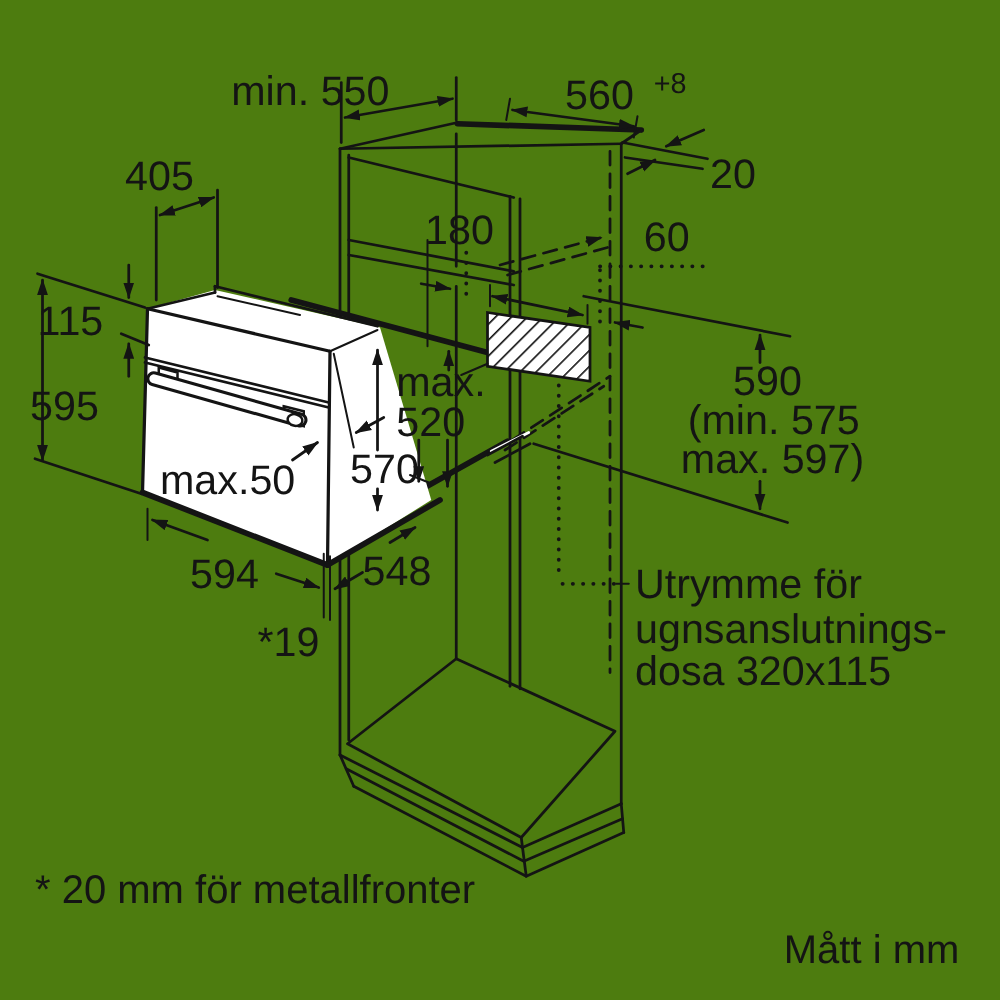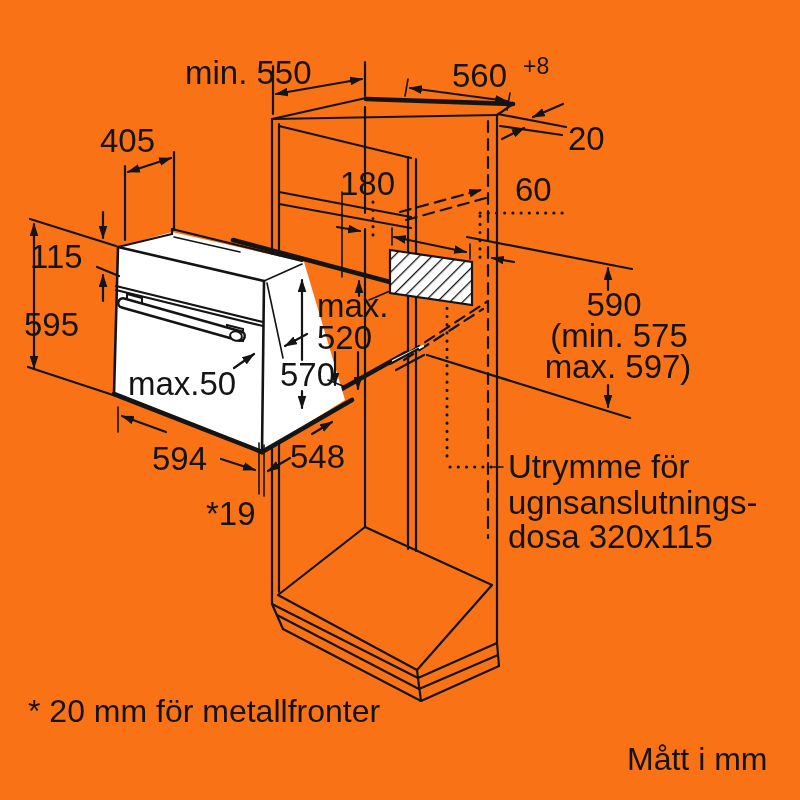--- a/index.html
+++ b/index.html
@@ -1,16 +1,16 @@
 <!DOCTYPE html>
 <html><head>
 <meta charset="utf-8">
 <style>
   html,body{margin:0;padding:0;background:#fff;}
-  .stage{width:800px;height:800px;background:#f97316;position:relative;overflow:hidden;}
+  .stage{width:800px;height:800px;background:#4d7c0f;position:relative;overflow:hidden;}
   svg{display:block;}
   .ln{stroke:#141414;stroke-width:2.2;fill:none;stroke-linecap:round;stroke-linejoin:round;}
   .w25{stroke-width:2.6;}
   .thick{stroke-width:4.6;}
   .thin{stroke-width:1.6;}
   .dash{stroke-dasharray:11 7;}
   .dot{stroke-width:3;stroke-dasharray:0.2 8;stroke-linecap:round;}
   .wh{stroke:#ffffff;}
   .fillw{fill:#ffffff;stroke:none;}
   .txt{font-family:"Liberation Sans","DejaVu Sans",sans-serif;font-size:33px;fill:#141414;}

